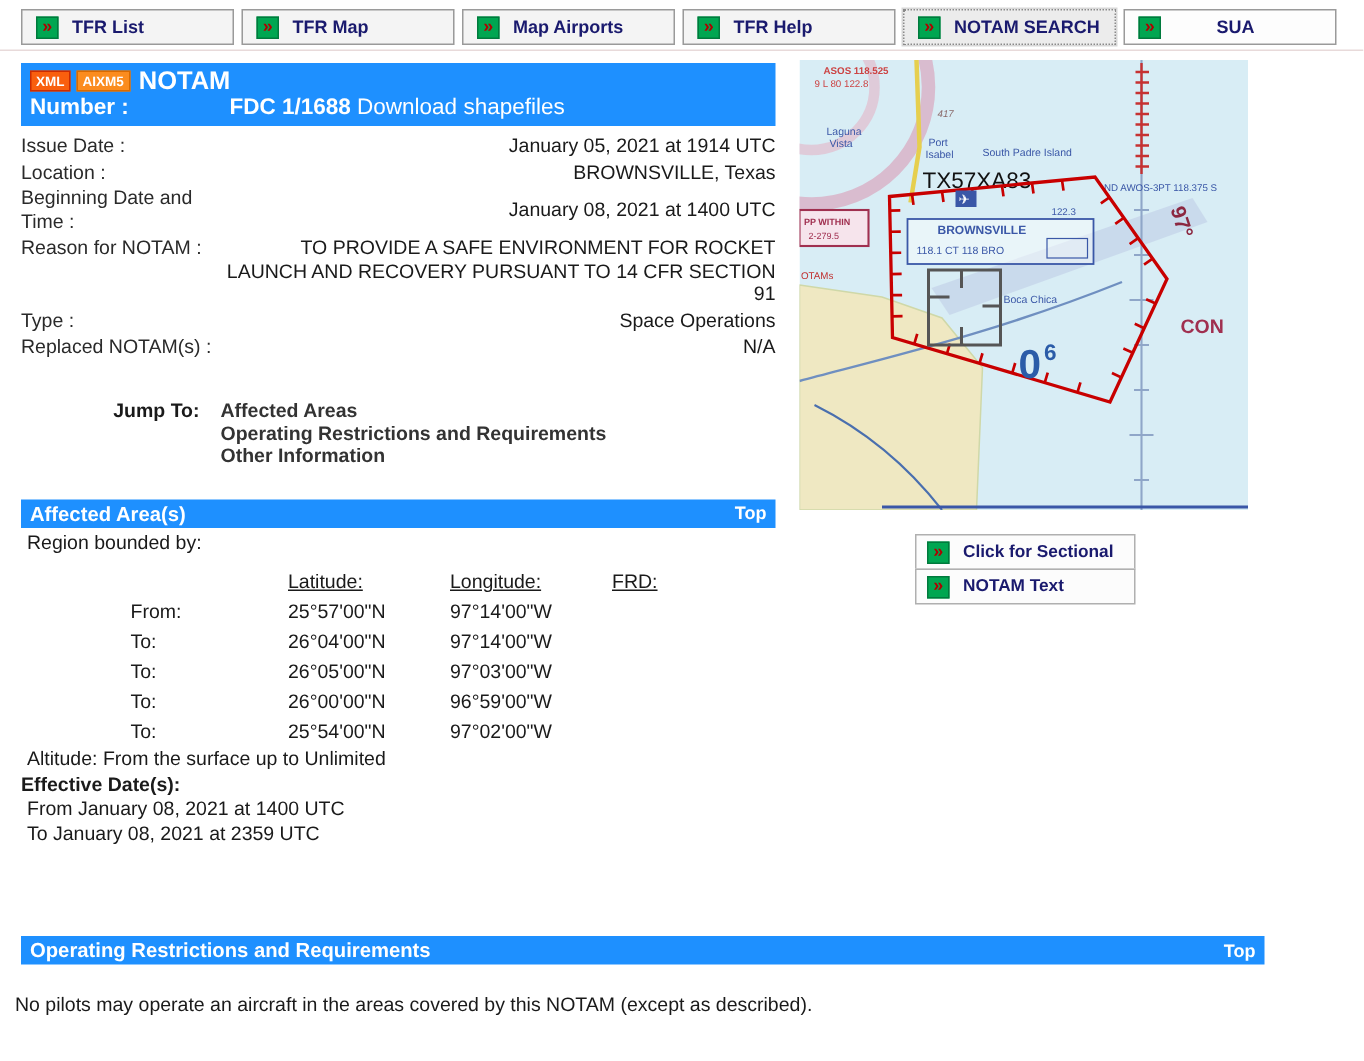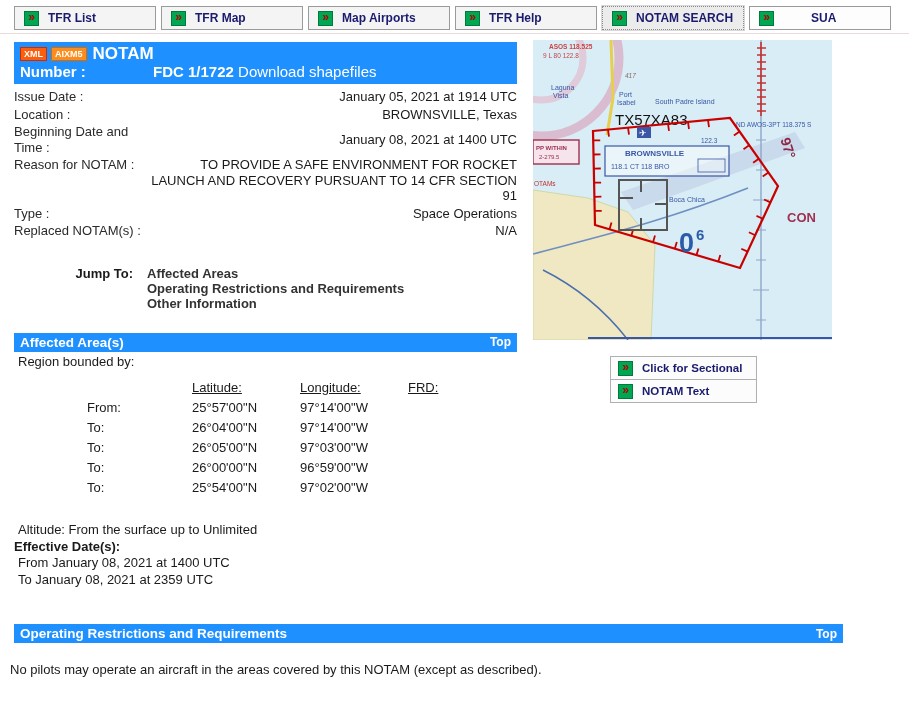--- a/index.html
+++ b/index.html
@@ -111,21 +111,21 @@
 
   <div class="notam-header">
     <div class="hdr-line1">
       <span class="badge xml">XML</span>
       <span class="badge aixm">AIXM5</span>
       <span class="hdr-title">NOTAM</span>
     </div>
     <div class="hdr-line2">
       <span class="hdr-label">Number :</span>
       <span>
-        <span class="hdr-number">FDC 1/1722</span>
+        <span class="hdr-number">FDC 1/1688</span>
         <a class="hdr-link">Download shapefiles</a>
       </span>
     </div>
   </div>
 
   <div class="fields">
     <div class="frow">
       <div class="flabel">Issue Date :</div>
       <div class="fvalue">January 05, 2021 at 1914 UTC</div>
     </div>
@@ -200,21 +200,21 @@
         <span></span>
       </div>
       <div class="crow">
         <span class="rlabel">To:</span>
         <span>25°54'00"N</span>
         <span>97°02'00"W</span>
         <span></span>
       </div>
     </div>
 
-    <div class="as-indent" style="margin-top:24px;">Altitude: From the surface up to Unlimited</div>
+    <div class="as-indent" style="margin-top:0;">Altitude: From the surface up to Unlimited</div>
     <div class="as-bold" style="margin-top:2px;">Effective Date(s):</div>
     <div class="eff-line">From January 08, 2021 at 1400 UTC</div>
     <div class="eff-line">To January 08, 2021 at 2359 UTC</div>
   </div>
 </div>
 
 <div class="bluebar bar-operating">
   <span class="bar-title">Operating Restrictions and Requirements</span>
   <a class="top-link">Top</a>
 </div>

